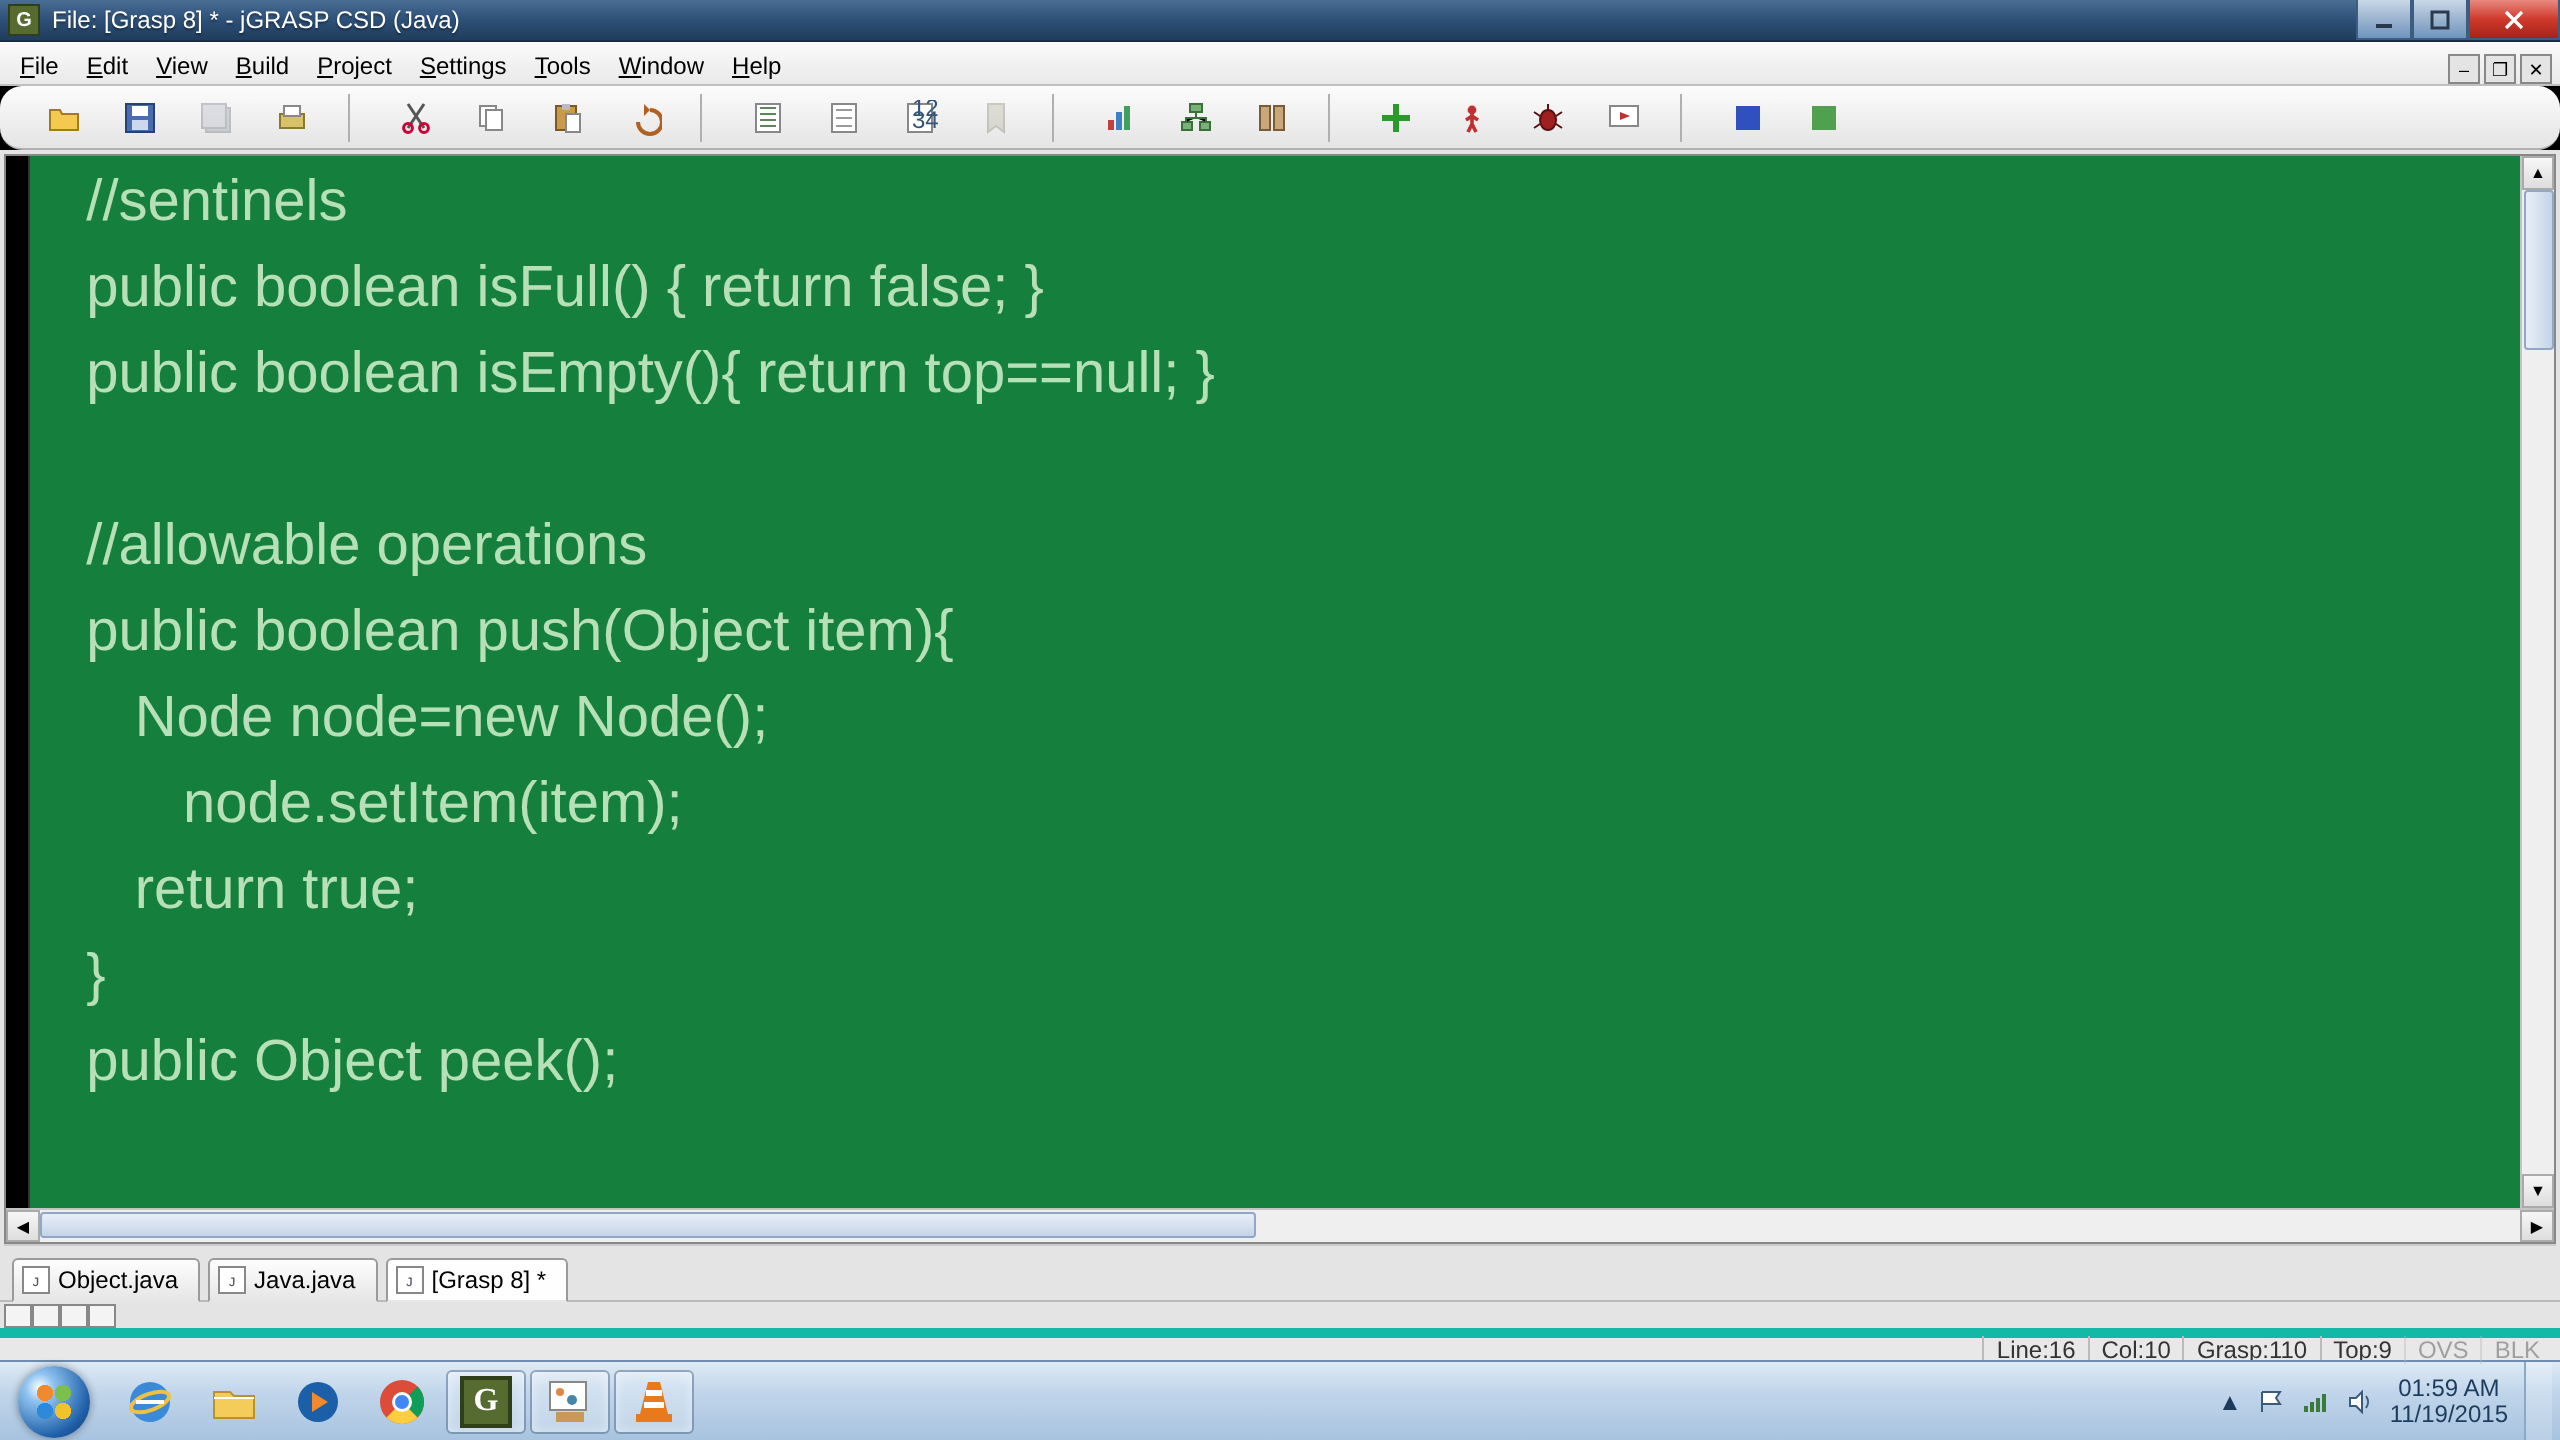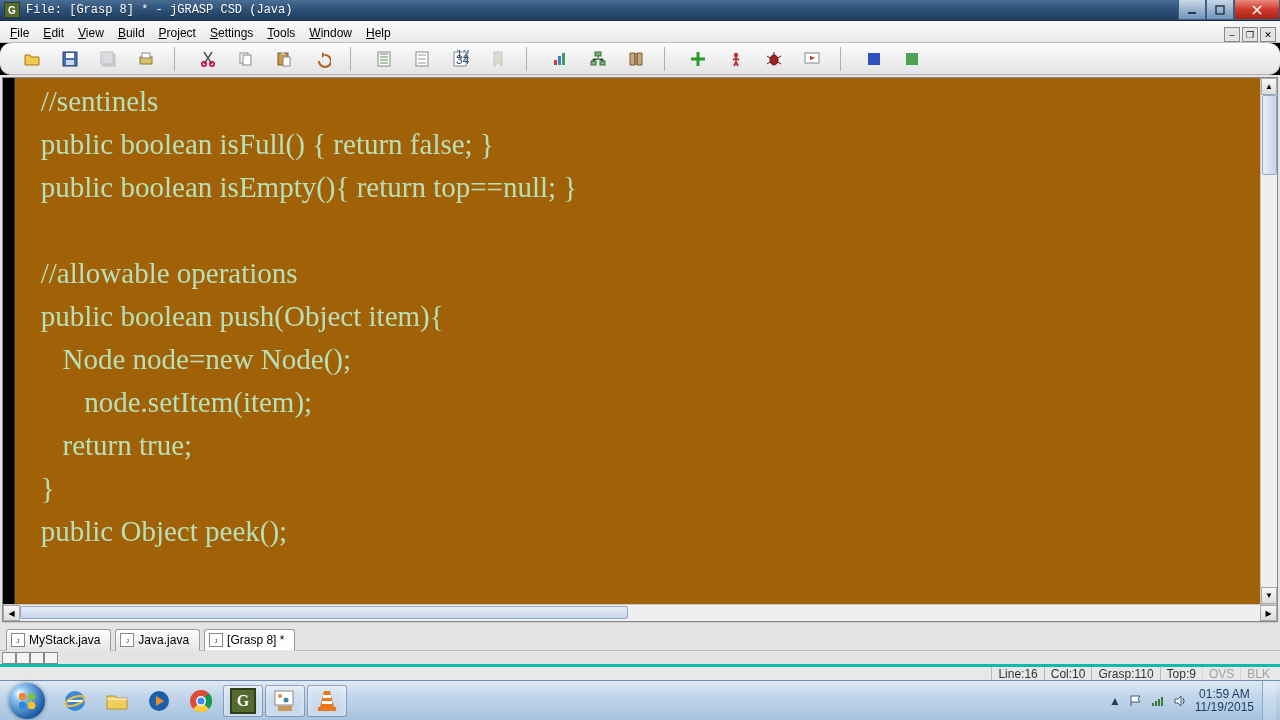--- a/index.html
+++ b/index.html
@@ -2,21 +2,21 @@
 <html><head>
 <meta charset="utf-8">
 <style>
 * { margin:0; padding:0; box-sizing:border-box; font-family:"Segoe UI",Tahoma,sans-serif; font-size:12px; }
 html,body { width:1280px; height:720px; overflow:hidden; background:#000; }
 .outer { width:1280px; height:720px; display:flex; flex-direction:column; }
 
 
 .titlebar { height:21px; background:linear-gradient(to bottom,#4a6d94 0%,#2d5078 50%,#1f3d5c 100%); display:flex; align-items:center; color:#fff; font-size:12px; border-bottom:1px solid #1a2d42; }
 .titlebar .appicon { width:16px; height:16px; margin:0 4px; background:#556b2f; border:1px solid #2f3f1a; display:flex; align-items:center; justify-content:center; font-weight:bold; font-size:10px; color:#fff; }
-.titlebar .title { flex:0 0 auto; padding-left:2px; text-shadow:0 1px 1px rgba(0,0,0,.4);font-family:Liberation Mono, monospace; }
+.titlebar .title { flex:0 0 auto; padding-left:2px; text-shadow:0 1px 1px rgba(0,0,0,.4); }
 .titlebar .spacer { flex:1; }
 .winbtns { display:flex; height:20px; }
 .winbtn { width:28px; height:20px; margin-left:0; display:flex; align-items:center; justify-content:center; background:linear-gradient(to bottom,#c9d7e8,#9cb4cf 50%,#6f94be); border:1px solid #3b5d80; border-top:none; font-size:10px; color:#2a3a4c; }
 .winbtn.close { background:linear-gradient(to bottom,#e98a80,#cf3a2c 50%,#a52318); color:#fff; width:46px; }
 .winbtn svg { width:10px; height:10px; }
 
 
 .menubar { height:22px; background:linear-gradient(to bottom,#fafafa,#e9e9e9); border-bottom:1px solid #c0c0c0; display:flex; align-items:flex-end; padding:0 4px; gap:2px; }
 .menubar .item { padding:2px 6px; color:#000; cursor:default; }
 .menubar .item u { text-decoration:underline; }
@@ -27,40 +27,40 @@
 .toolbar { height:32px; background:linear-gradient(to bottom,#fcfcfc,#e4e4e4); border-bottom:1px solid #b0b0b0; display:flex; align-items:center; padding:0 20px; gap:14px;border-radius:11px; }
 .tbtn { width:24px; height:24px; border:1px solid transparent; display:flex; align-items:center; justify-content:center; background:transparent; }
 .tbtn svg { width:18px; height:18px; }
 .tsep { width:6px; height:24px; border-left:1px solid #b0b0b0; margin:0 2px; }
 
 
 .editorwrap { flex:1; display:flex; flex-direction:column; background:#e4e4e4; padding:2px 2px 0 2px; min-height:0; }
 .editor-inner { flex:1; display:flex; flex-direction:column; border:1px solid #888; min-height:0; }
 .gutterrow { flex:1; display:flex; min-height:0; }
 .csd { width:12px; background:#000; border-right:1px solid #333; }
-.code { flex:1; background:#a16207; color:#b8e0b8; font-family:Liberation Serif, serif; font-size:29px; line-height:43px; white-space:pre; padding:2px 0 0 4px; position:relative; overflow:hidden; }
+.code { flex:1; background:#15803d; color:#b8e0b8; font-family:Liberation Sans, sans-serif; font-size:29px; line-height:43px; white-space:pre; padding:2px 0 0 4px; position:relative; overflow:hidden; }
 .vscroll { width:17px; background:#efefef; border-left:1px solid #c4c4c4; position:relative; }
 .vscroll .arrow { height:17px; background:linear-gradient(to bottom,#f7f7f7,#ddd); border:1px solid #aaa; display:flex; align-items:center; justify-content:center; font-size:8px; }
 .vscroll .arrow.bot { position:absolute; bottom:0; width:100%; }
 .vscroll .thumb { position:absolute; top:17px; width:15px; left:1px; height:80px; background:linear-gradient(to right,#e8eef7,#c5d4e8); border:1px solid #8fa8c8; border-radius:2px; }
 .hscroll { height:17px; background:#efefef; border-top:1px solid #c4c4c4; display:flex; }
 .hscroll .arrow { width:17px; background:linear-gradient(to bottom,#f7f7f7,#ddd); border:1px solid #aaa; display:flex; align-items:center; justify-content:center; font-size:8px; }
 .hscroll .track { flex:1; position:relative; }
 .hscroll .thumb { position:absolute; left:0; top:1px; height:13px; width:49%; background:linear-gradient(to bottom,#e8eef7,#c5d4e8); border:1px solid #8fa8c8; border-radius:2px; }
 
 
 .tabrow { height:28px; background:#e4e4e4; display:flex; align-items:flex-end; padding:0 4px; gap:4px; border-top:1px solid #ccc; }
 .tab { height:22px; background:linear-gradient(to bottom,#fefefe,#e6e6e6); border:1px solid #9a9a9a; border-bottom:1px solid #e6e6e6; border-radius:3px 3px 0 0; padding:0 10px 0 4px; display:flex; align-items:center; gap:4px; font-size:11px; position:relative; top:1px; }
 .tab.active { background:#fefefe; z-index:2; }
 .tab .ficon { width:14px; height:14px; background:#fff; border:1px solid #888; display:flex; align-items:center; justify-content:center; font-size:8px; color:#556; }
 
 
 .minirow { height:14px; background:#e4e4e4; border-top:1px solid #bbb; display:flex; align-items:center; padding:0 2px; gap:0; }
 .minirow .chip { width:14px; height:12px; border:1px solid #888; background:#f4f4f4; }
-.status { height:16px; background:#e8e8e8; border-top:3px solid #14b8a6; display:flex; align-items:center; padding:0 4px; font-size:11px; color:#333; }
+.status { height:16px; background:#e8e8e8; border-top:5px solid #14b8a6; display:flex; align-items:center; padding:0 4px; font-size:11px; color:#333; }
 .status .grow { flex:1; }
 .status .cell { border-left:1px solid #bbb; padding:0 6px; }
 
 
 .taskbar { height:40px; background:linear-gradient(to bottom,#dfeaf5 0%,#c0d5ea 40%,#a8c3df 100%); border-top:1px solid #6e8db0; display:flex; align-items:center; }
 .startbtn { width:54px; height:40px; display:flex; align-items:center; justify-content:center; }
 .orb { width:36px; height:36px; border-radius:50%; background:radial-gradient(circle at 30% 30%,#fff 0%,#8ec3f0 20%,#1f5fa8 70%,#0a3a6e 100%); position:relative; box-shadow:0 0 4px rgba(0,0,0,.4); }
 .orb::before { content:""; position:absolute; left:9px; top:9px; width:18px; height:18px; background:
   radial-gradient(circle at 25% 25%,#f08a2c 0 4px,transparent 4px),
   radial-gradient(circle at 75% 25%,#7cc04b 0 4px,transparent 4px),
@@ -281,21 +281,21 @@
         <div class="track">
             <div class="thumb"></div>
           </div>
         <div class="arrow">▶</div>
       </div>
     </div>
 
     <div class="tabrow" id="tabrow">
         <div class="tab">
           <span class="ficon">ᴊ</span>
-          <span>MyStack.java</span>
+          <span>Object.java</span>
         </div>
         <div class="tab">
           <span class="ficon">ᴊ</span>
           <span>Java.java</span>
         </div>
         <div class="tab active">
           <span class="ficon">ᴊ</span>
           <span>[Grasp 8] *</span>
         </div>
       </div>

